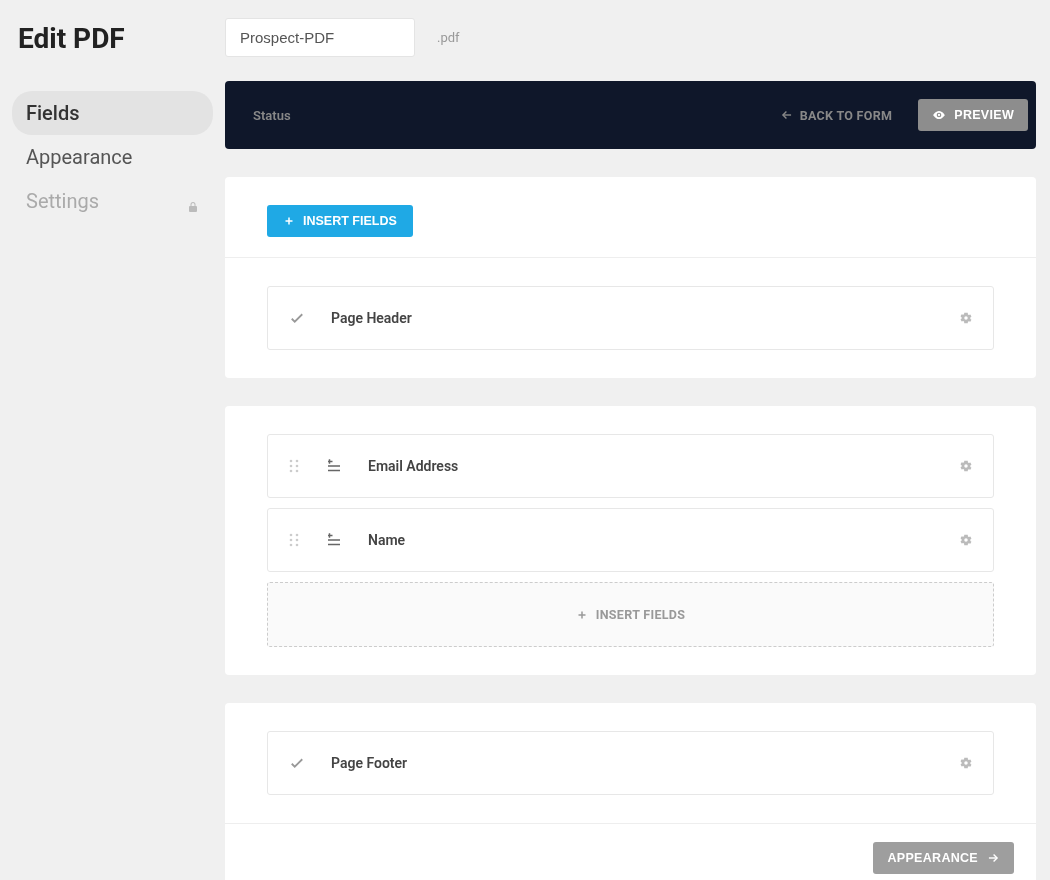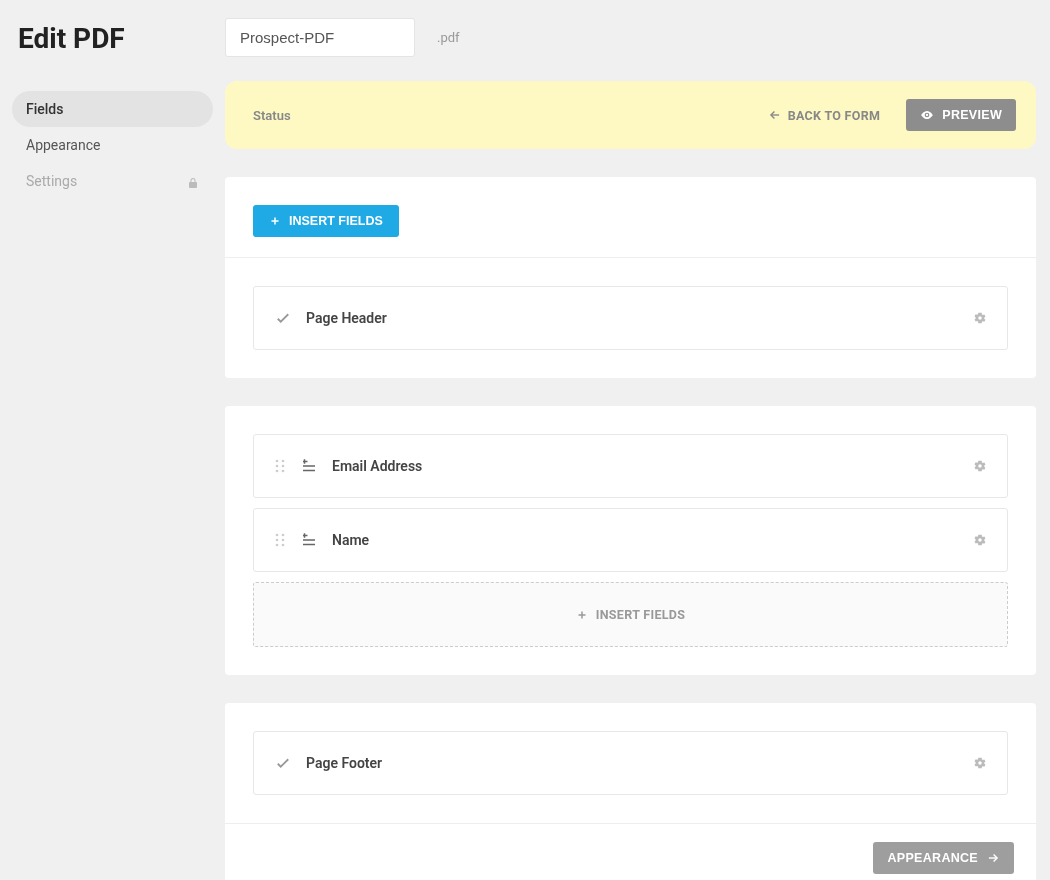--- a/index.html
+++ b/index.html
@@ -24,21 +24,21 @@
     padding: 4px 10px 16px 6px;
   }
   .nav-list {
     list-style: none;
     margin-top: 20px;
   }
   .nav-item {
     padding: 10px 14px;
     border-radius: 20px;
     color: #555;
-    font-size: 14px;
+    font-size: 20px;
     cursor: pointer;
     display: flex;
     align-items: flex-end;
     justify-content: space-between;
   }
   .nav-item.active {
     background: #e3e3e3;
     color: #333;
     font-weight: 500;
   }
@@ -65,23 +65,23 @@
     padding: 10px 14px;
     font-size: 15px;
     width: 190px;
     color: #555;
   }
   .ext {
     color: #999;
     font-size: 13px;
   }
   .toolbar-card {
-    background: #fef9c3;
-    border-radius: 12px;
-    padding: 18px 20px 18px 28px;
+    background: #0f172a;
+    border-radius: 4px;
+    padding: 18px 8px 18px 28px;
     display: flex;
     align-items: center;
     justify-content: space-between;
     margin-bottom: 28px;
   }
   .status-label {
     font-size: 13px;
     font-weight: 600;
     color: #888;
   }
@@ -115,21 +115,21 @@
   }
   .btn-grey { background: #8d8d8d; }
   .btn-blue { background: #1fa9e5; }
   .btn-light-grey { background: #9e9e9e; }
   .section {
     background: #fff;
     border-radius: 4px;
     margin-bottom: 28px;
   }
   .section-inner {
-    padding: 28px 28px;
+    padding: 28px 42px;
   }
   .insert-btn {
     background: #1fa9e5;
     color: #fff;
     border: none;
     border-radius: 3px;
     padding: 9px 16px;
     font-size: 12.5px;
     font-weight: 700;
     display: inline-flex;
@@ -146,21 +146,21 @@
     background: #fff;
     padding: 22px 20px;
     display: flex;
     align-items: center;
     justify-content: space-between;
     margin-bottom: 10px;
   }
   .block-left {
     display: flex;
     align-items: center;
-    gap: 14px;
+    gap: 25px;
   }
   .drag-handle {
     color: #ccc;
     cursor: grab;
   }
   .field-icon {
     color: #666;
   }
   .check-icon {
     color: #999;

